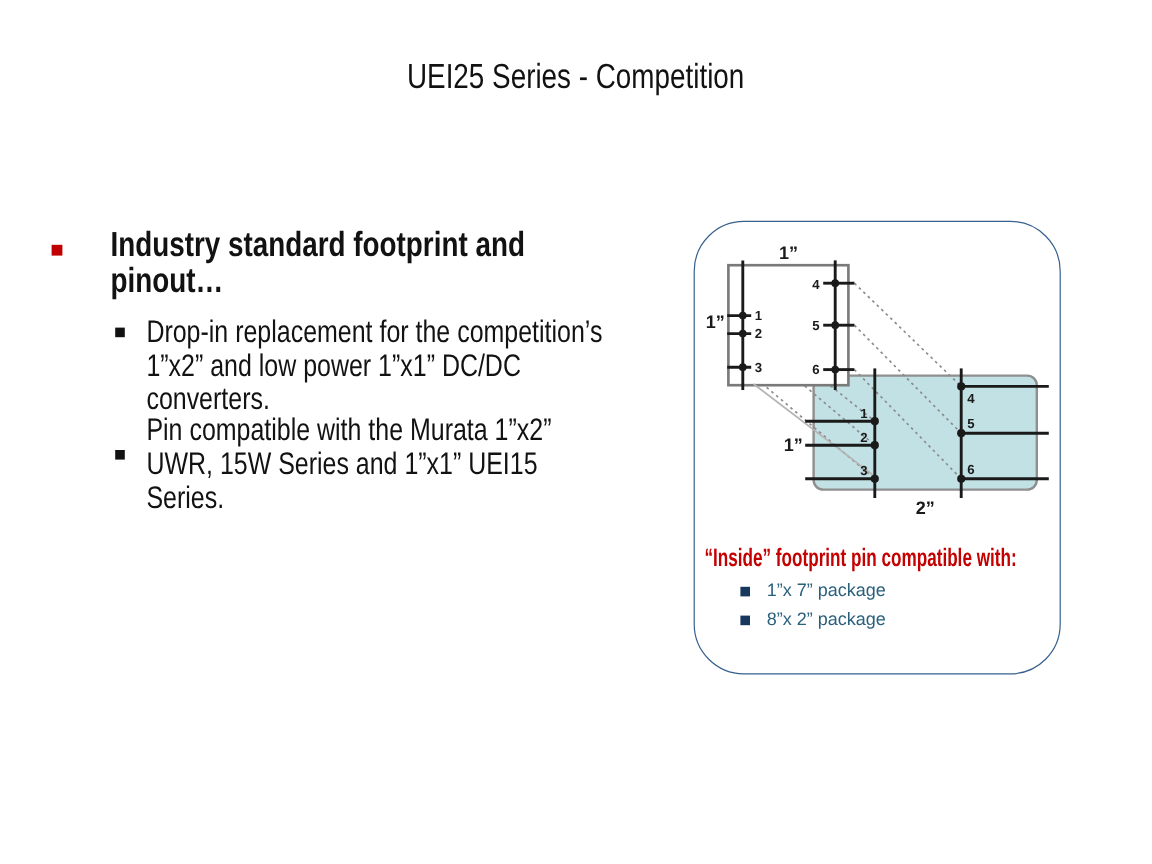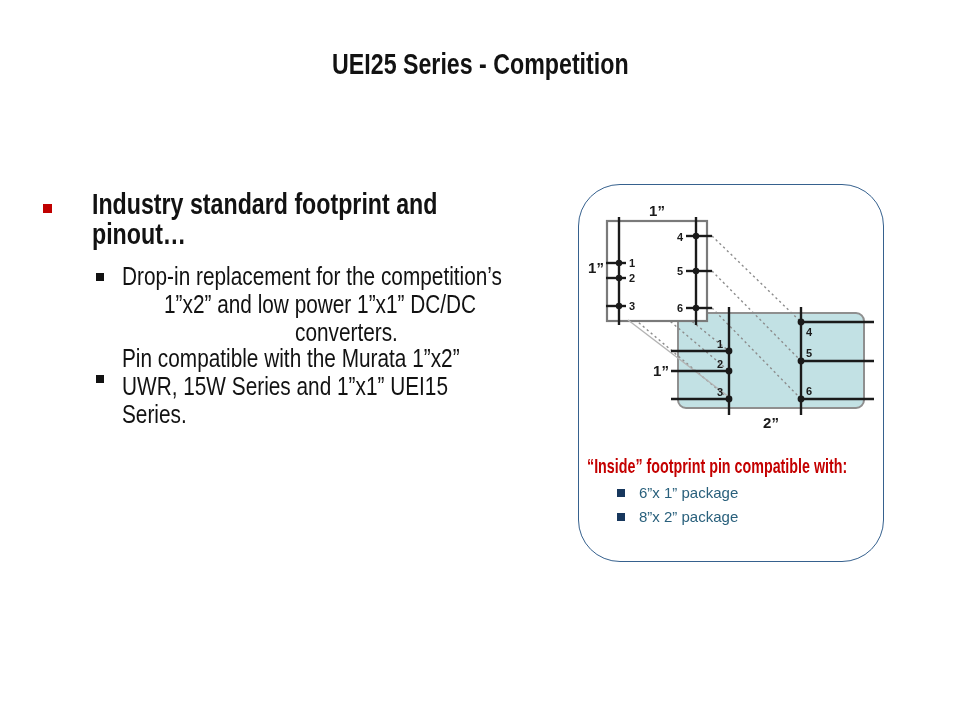--- a/index.html
+++ b/index.html
@@ -4,31 +4,31 @@
 <style>
   html,body{margin:0;padding:0;background:#fff;}
   body{width:960px;height:720px;font-family:"Liberation Sans",sans-serif;}
   .slide{position:relative;width:960px;height:720px;background:#ffffff;overflow:hidden;}
 
   
   .cond{display:inline-block;transform:scaleX(0.8);transform-origin:0 50%;white-space:nowrap;}
   .cond-c{display:inline-block;transform:scaleX(0.8);transform-origin:50% 50%;white-space:nowrap;}
 
   .title{position:absolute;left:0;top:48px;width:960px;text-align:center;
-         font-size:29px;font-weight:700;color:#121212;}
+         font-size:29px;font-weight:400;color:#121212;}
 
   .main-bullet{position:absolute;left:43px;top:204px;width:9px;height:9px;background:#c00000;}
   .main-heading{position:absolute;left:92px;top:189px;font-size:29px;font-weight:700;
                 line-height:30px;color:#121212;}
 
   .sub-bullet{position:absolute;width:8px;height:8px;background:#121212;}
   .sb1{left:96px;top:273px;}
   .sb2{left:96px;top:375px;}
   .sub-text{position:absolute;left:122px;font-size:26px;line-height:28px;color:#121212;}
-  .st1{top:262px;text-align:center;}
+  .st1{top:262px;}
   .st2{top:344px;}
 
   .frame{position:absolute;left:578px;top:184px;width:306px;height:378px;
          border:1.5px solid #36618e;border-radius:42px;box-sizing:border-box;}
   .frame svg{position:absolute;left:0;top:0;}
   .frame svg text{font-family:"Liberation Sans",sans-serif;fill:#1a1a1a;}
   .pin-num{font-size:11px;font-weight:700;}
   .pin-num-faded{font-size:11px;font-weight:700;fill:#82979b;}
   .dim{font-size:15px;font-weight:700;}
 
@@ -141,21 +141,21 @@
       <text class="dim" x="82" y="191" text-anchor="middle">1”</text>
       <text class="dim" x="192" y="243" text-anchor="middle">2”</text>
     </svg>
 
     <div class="caption">
       <div class="caption-heading">
         <span class="cond">“Inside” footprint pin compatible with:</span>
       </div>
       <div class="caption-item">
         <span class="caption-square"></span>
-        <span>6”x 1” package</span>
+        <span>1”x 7” package</span>
       </div>
       <div class="caption-item">
         <span class="caption-square"></span>
         <span>8”x 2” package</span>
       </div>
     </div>
   </div>
 
 </div>
 

